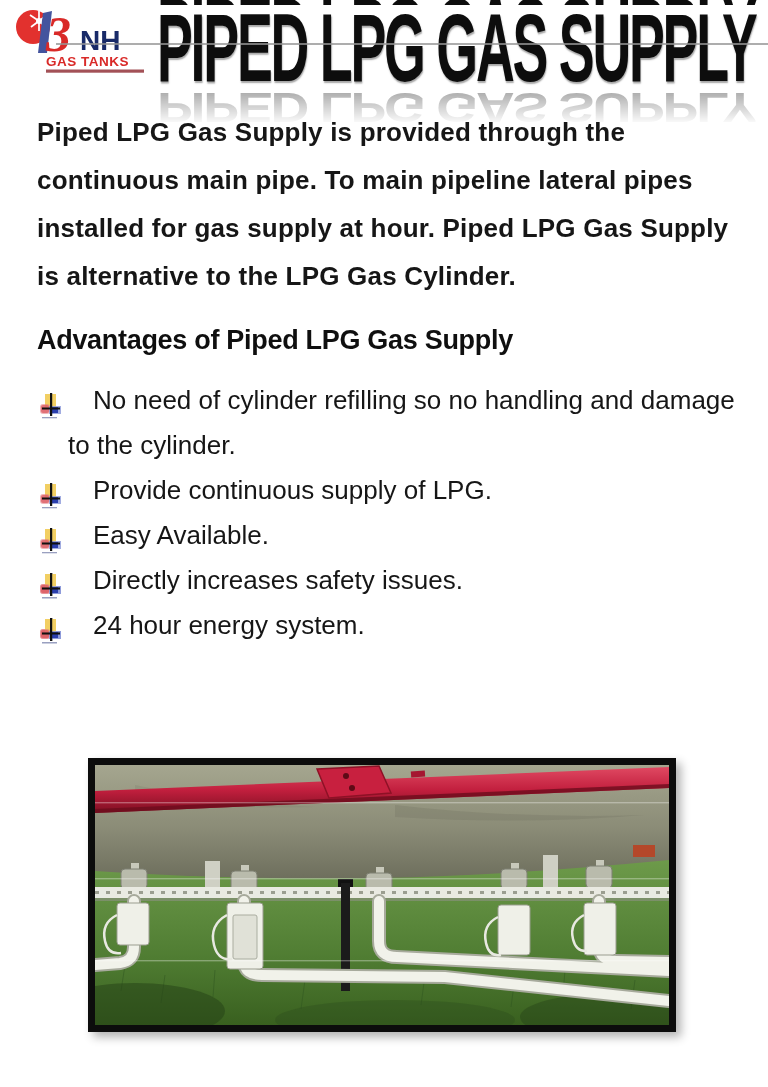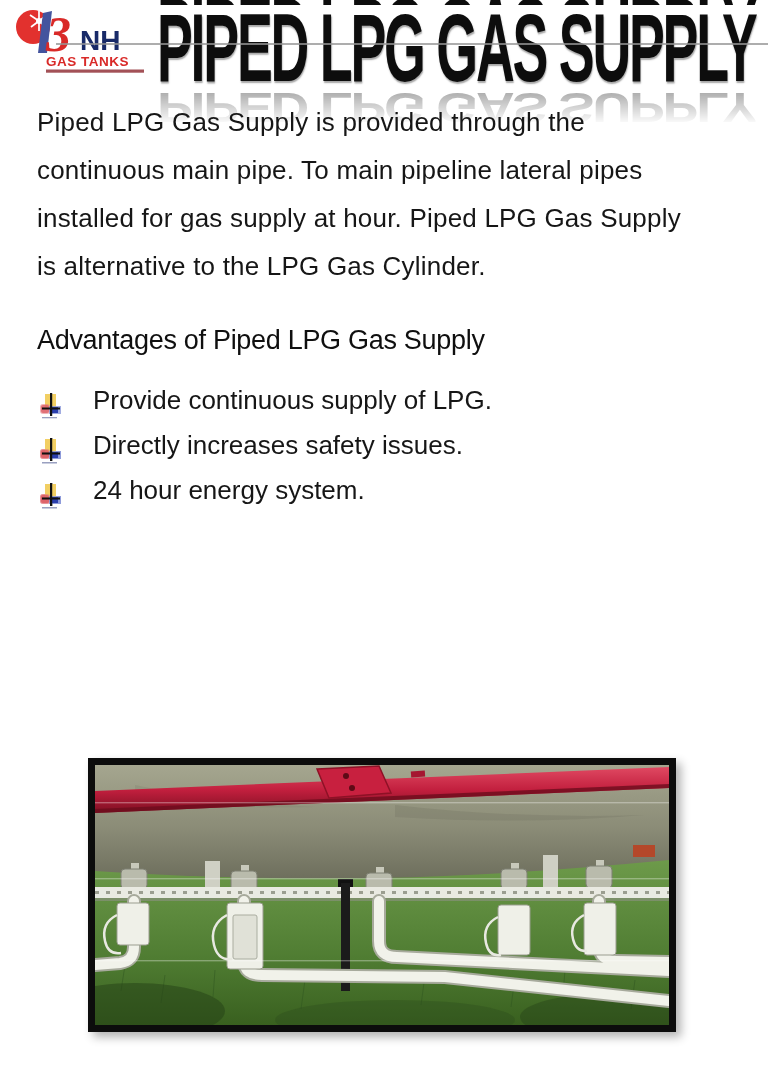--- a/index.html
+++ b/index.html
@@ -35,27 +35,27 @@
     position:relative; top:-16px;
     transform:scaleX(0.56); transform-origin:0 0;
   }
   .header-rule {
     position:absolute; left:56px; top:43px; width:712px; height:2px;
     background:rgba(150,150,150,0.78); z-index:6;
   }
   .logo { position:absolute; left:6px; top:3px; z-index:4; }
 
   
-  .intro { position:absolute; left:37px; top:98px; width:712px; z-index:1; }
+  .intro { position:absolute; left:37px; top:108px; width:712px; z-index:1;font-weight:bold; }
   .intro .line { font-size:26px; line-height:48px; letter-spacing:0.2px; color:#161616; }
 
   
   .adv-heading {
     position:absolute; left:37px; top:322px; margin:0;
-    font-size:27px; font-weight:normal; line-height:36px; letter-spacing:-0.3px; color:#0f0f0f;
+    font-size:27px; font-weight:bold; line-height:36px; letter-spacing:-0.3px; color:#0f0f0f;
   }
   .adv-list {
     position:absolute; left:37px; top:378px; width:706px;
     list-style:none; margin:0; padding:0;
   }
   .adv-list li {
     position:relative; padding-left:31px; text-indent:25px;
     font-size:26px; line-height:45px; color:#161616;
   }
   .adv-list .bullet { position:absolute; left:3px; top:10px; width:22px; height:26px; text-indent:0; }
@@ -123,21 +123,51 @@
             <rect x="5" y="1" width="11" height="13" fill="#f2cf63"></rect>
             <rect x="0" y="11" width="10" height="10" rx="3" fill="#e2767d" opacity="0.55"></rect>
             <rect x="1" y="12" width="8" height="8" rx="2" fill="#dd5f66" opacity="0.8"></rect>
             <rect x="9" y="13" width="12" height="8" fill="#8a97d8" opacity="0.8"></rect>
             <rect x="10" y="14" width="8" height="6" fill="#2b3fae"></rect>
             <rect x="10" y="0" width="2.2" height="23" fill="#111111"></rect>
             <rect x="2" y="14.5" width="18" height="2" fill="#111111"></rect>
             <rect x="2" y="24" width="15" height="1.3" fill="#9aa0c0"></rect>
           </svg>
       </span>
+      <span>No need of cylinder refilling so no handling and damage to the cylinder.</span>
+    </li>
+    <li>
+      <span class="bullet">
+        <svg width="22" height="26" viewBox="0 0 22 26">
+            <rect x="5" y="1" width="11" height="13" fill="#f2cf63"></rect>
+            <rect x="0" y="11" width="10" height="10" rx="3" fill="#e2767d" opacity="0.55"></rect>
+            <rect x="1" y="12" width="8" height="8" rx="2" fill="#dd5f66" opacity="0.8"></rect>
+            <rect x="9" y="13" width="12" height="8" fill="#8a97d8" opacity="0.8"></rect>
+            <rect x="10" y="14" width="8" height="6" fill="#2b3fae"></rect>
+            <rect x="10" y="0" width="2.2" height="23" fill="#111111"></rect>
+            <rect x="2" y="14.5" width="18" height="2" fill="#111111"></rect>
+            <rect x="2" y="24" width="15" height="1.3" fill="#9aa0c0"></rect>
+          </svg>
+      </span>
       <span>Provide continuous supply of LPG.</span>
+    </li>
+    <li>
+      <span class="bullet">
+        <svg width="22" height="26" viewBox="0 0 22 26">
+            <rect x="5" y="1" width="11" height="13" fill="#f2cf63"></rect>
+            <rect x="0" y="11" width="10" height="10" rx="3" fill="#e2767d" opacity="0.55"></rect>
+            <rect x="1" y="12" width="8" height="8" rx="2" fill="#dd5f66" opacity="0.8"></rect>
+            <rect x="9" y="13" width="12" height="8" fill="#8a97d8" opacity="0.8"></rect>
+            <rect x="10" y="14" width="8" height="6" fill="#2b3fae"></rect>
+            <rect x="10" y="0" width="2.2" height="23" fill="#111111"></rect>
+            <rect x="2" y="14.5" width="18" height="2" fill="#111111"></rect>
+            <rect x="2" y="24" width="15" height="1.3" fill="#9aa0c0"></rect>
+          </svg>
+      </span>
+      <span>Easy Available.</span>
     </li>
     <li>
       <span class="bullet">
         <svg width="22" height="26" viewBox="0 0 22 26">
             <rect x="5" y="1" width="11" height="13" fill="#f2cf63"></rect>
             <rect x="0" y="11" width="10" height="10" rx="3" fill="#e2767d" opacity="0.55"></rect>
             <rect x="1" y="12" width="8" height="8" rx="2" fill="#dd5f66" opacity="0.8"></rect>
             <rect x="9" y="13" width="12" height="8" fill="#8a97d8" opacity="0.8"></rect>
             <rect x="10" y="14" width="8" height="6" fill="#2b3fae"></rect>
             <rect x="10" y="0" width="2.2" height="23" fill="#111111"></rect>

